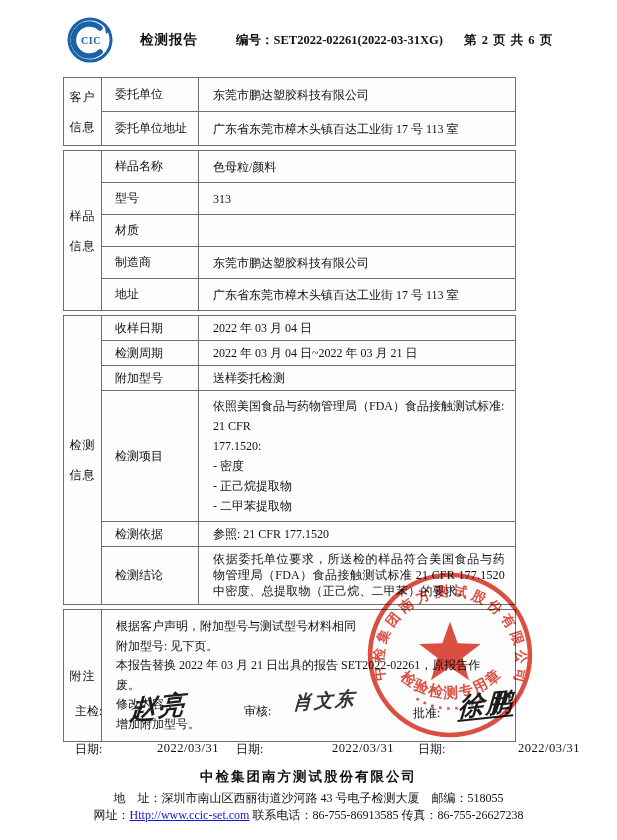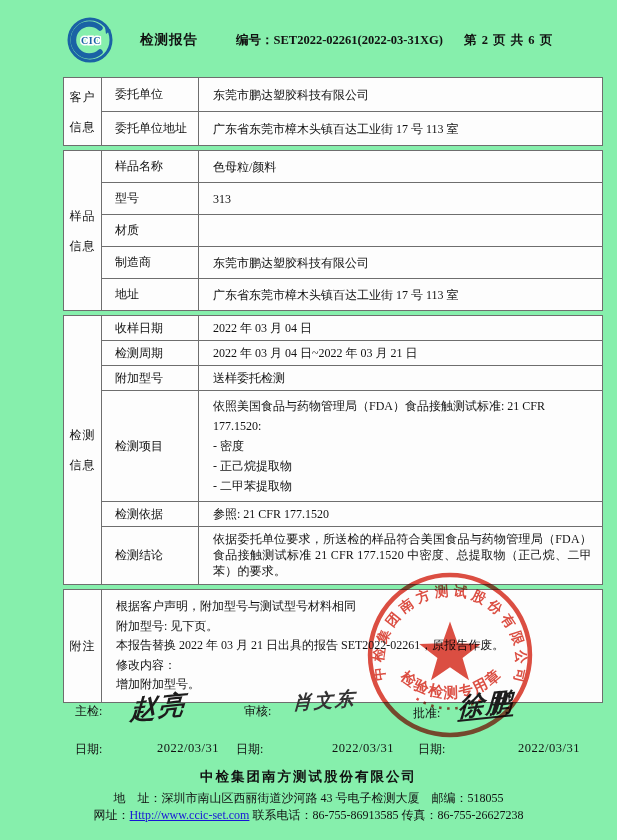--- a/index.html
+++ b/index.html
@@ -1,28 +1,28 @@
 <!DOCTYPE html>
 <html><head>
 <meta charset="utf-8">
 <style>
   html,body{margin:0;padding:0;background:#e8e8e8;}
   .page{
-    position:relative;width:617px;height:840px;background:#86efac;
+    position:relative;width:617px;height:840px;background:#ffffff;
     font-family:"Liberation Serif",serif;color:#111;overflow:hidden;
     margin:0 auto;
   }
   
   .hdr-logo{position:absolute;left:62px;top:15px;width:56px;height:50px;}
   .hdr-title{position:absolute;left:140px;top:31px;font-size:13.5px;font-weight:bold;letter-spacing:1px;}
   .hdr-no{position:absolute;left:236px;top:32px;font-size:12.5px;font-weight:bold;}
   .hdr-page{position:absolute;left:464px;top:32px;font-size:12.5px;font-weight:bold;letter-spacing:1px;}
 
   
-  .tbl{position:absolute;left:63px;top:77px;width:540px;font-size:12px;}
+  .tbl{position:absolute;left:63px;top:77px;width:453px;font-size:12px;}
   .section{display:flex;border:1px solid #6e6e6e;margin-bottom:4px;background:#fdfdfd;}
   .sec-label{
     width:37px;flex:0 0 37px;border-right:1px solid #6e6e6e;
     display:flex;align-items:center;justify-content:center;text-align:center;
     line-height:30px;letter-spacing:1px;
   }
   .sec-body{flex:1;display:flex;flex-direction:column;min-width:0;}
   .row{display:flex;}
   .row + .row{border-top:1px solid #6e6e6e;}
   .cell-f{

